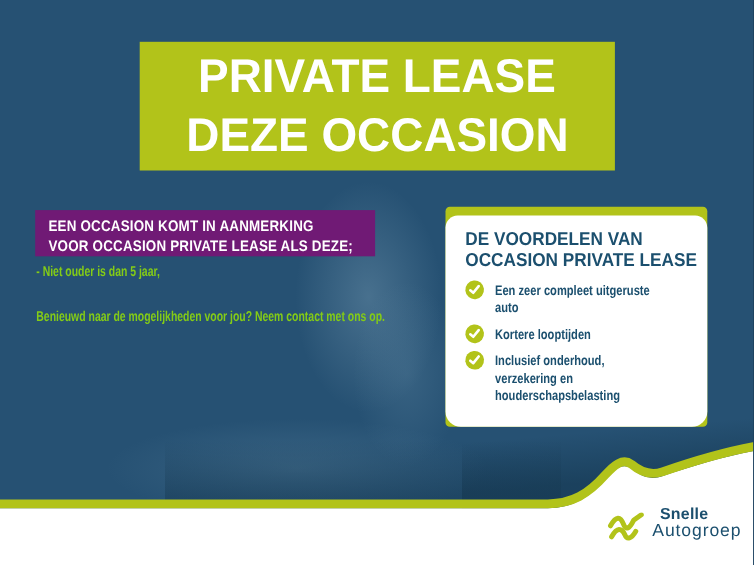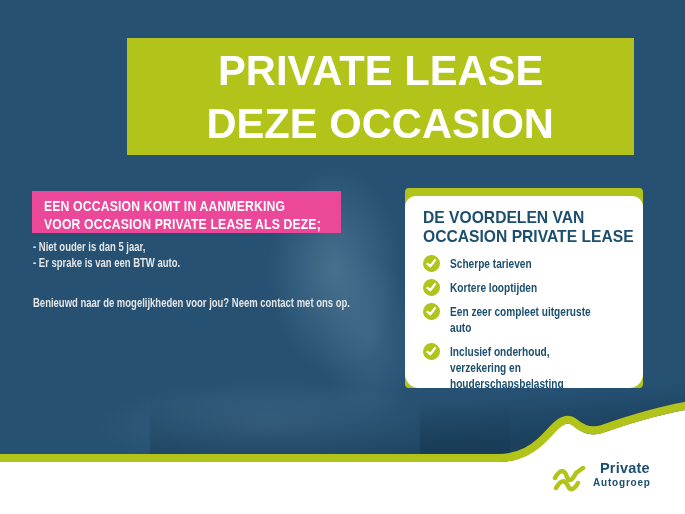--- a/index.html
+++ b/index.html
@@ -31,42 +31,42 @@
     left: 420px; top: 380px; width: 280px; height: 90px;
     background: linear-gradient(175deg, rgba(18,52,76,0) 20%, rgba(18,52,76,.55) 60%);
   }
   .ghost-pillar {
     left: 150px; top: 400px; width: 360px; height: 60px;
     background: linear-gradient(180deg, rgba(22,56,80,0), rgba(22,56,80,.5));
   }
 
   
   .banner {
-    position: absolute; left: 127px; top: 38px; width: 507px; height: 117px;
+    position: absolute; left: 127px; top: 38px; width: 432px; height: 117px;
     background: #b2c31a;
     display: flex; flex-direction: column; align-items: center; justify-content: center;
   }
   .banner-line {
     color: #ffffff; font-weight: bold; font-size: 43px; line-height: 53px;
     letter-spacing: 0px; white-space: nowrap; transform: scaleX(0.97);
   }
 
   
   .intro-strip {
     position: absolute; left: 32px; top: 191px; width: 309px; height: 42px;
-    background: #ec4899; padding: 6px 16px 0 12px; box-sizing: border-box;
+    background: #701a75; padding: 6px 16px 0 12px; box-sizing: border-box;
   }
   .intro-strip-line {
     display: inline-block; color: #ffffff; font-weight: bold; font-size: 14px;
     line-height: 15px; white-space: nowrap; letter-spacing: 0.2px;
     transform: scaleX(0.87); transform-origin: 0 0;
   }
   .intro-body {
     position: absolute; left: 33px; top: 239px; width: 380px;
-    color: #e5e5e5; font-weight: bold; font-size: 13px;
+    color: #84cc16; font-weight: bold; font-size: 13px;
   }
   .cx {
     display: inline-block; white-space: nowrap;
     transform: scaleX(0.73); transform-origin: 0 0;
   }
   .bullet-line { line-height: 15.5px; height: 15.5px; }
   .intro-para1 { margin-top: 8px; line-height: 16px; height: 16px; }
   .intro-para2 { margin-top: 25px; line-height: 16px; height: 16px; }
 
   
@@ -102,21 +102,21 @@
   .footer-wave { position: absolute; left: 0; bottom: 0; width: 685px; height: 115px; }
 
   
   .logo {
     position: absolute; left: 551px; top: 461px;
     display: flex; align-items: flex-start;
   }
   .logo-mark { margin-top: 5px; margin-right: 5px; }
   .logo-text { display: flex; flex-direction: column; }
   .logo-brand { color: #1b4f6e; font-weight: bold; font-size: 14.5px; line-height: 15px; letter-spacing: 0.2px; }
-  .logo-sub { color: #1b4f6e; font-weight: bold; font-size: 10px; line-height: 14px; letter-spacing: 0.8px; margin-left: -7px; }
+  .logo-sub { color: #1b4f6e; font-weight: normal; font-size: 16px; line-height: 14px; letter-spacing: 0.8px; margin-left: -7px; }
 </style>
 </head>
 <body>
 
 <div class="poster">
 
   <div class="ghost ghost-woman"></div>
   <div class="ghost ghost-hair"></div>
   <div class="ghost ghost-dash"></div>
   <div class="ghost ghost-window"></div>
@@ -127,52 +127,43 @@
     <div class="banner-line">DEZE OCCASION</div>
   </div>
 
   <div class="intro-strip">
     <span class="intro-strip-line">EEN OCCASION KOMT IN AANMERKING</span>
     <span class="intro-strip-line">VOOR OCCASION PRIVATE LEASE ALS DEZE;</span>
   </div>
 
   <div class="intro-body">
     <div class="bullet-line"><span class="cx">- Niet ouder is dan 5 jaar,</span></div>
-    <div class="bullet-line"><span class="cx">- Er sprake is van een BTW auto.</span></div>
     <div class="intro-para2"><span class="cx">Benieuwd naar de mogelijkheden voor jou? Neem contact met ons op.</span></div>
   </div>
 
   <div class="benefits-card">
     <div class="benefits-card-inner">
       <span class="benefits-title-line">DE VOORDELEN VAN</span>
       <span class="benefits-title-line">OCCASION PRIVATE LEASE</span>
       <div class="benefits-list">
         <div class="benefit-row">
           <span class="check-badge">
             <svg width="11" height="9" viewBox="0 0 11 9">
                 <polyline points="1.5,4.5 4,7 9.5,1.5" fill="none" stroke="#ffffff" stroke-width="2.4" stroke-linecap="round" stroke-linejoin="round"></polyline>
               </svg>
           </span>
-          <span class="benefit-label">Scherpe tarieven</span>
+          <span class="benefit-label">Een zeer compleet uitgeruste auto</span>
         </div>
         <div class="benefit-row">
           <span class="check-badge">
             <svg width="11" height="9" viewBox="0 0 11 9">
                 <polyline points="1.5,4.5 4,7 9.5,1.5" fill="none" stroke="#ffffff" stroke-width="2.4" stroke-linecap="round" stroke-linejoin="round"></polyline>
               </svg>
           </span>
           <span class="benefit-label">Kortere looptijden</span>
-        </div>
-        <div class="benefit-row">
-          <span class="check-badge">
-            <svg width="11" height="9" viewBox="0 0 11 9">
-                <polyline points="1.5,4.5 4,7 9.5,1.5" fill="none" stroke="#ffffff" stroke-width="2.4" stroke-linecap="round" stroke-linejoin="round"></polyline>
-              </svg>
-          </span>
-          <span class="benefit-label">Een zeer compleet uitgeruste auto</span>
         </div>
         <div class="benefit-row">
           <span class="check-badge">
             <svg width="11" height="9" viewBox="0 0 11 9">
                 <polyline points="1.5,4.5 4,7 9.5,1.5" fill="none" stroke="#ffffff" stroke-width="2.4" stroke-linecap="round" stroke-linejoin="round"></polyline>
               </svg>
           </span>
           <span class="benefit-label">Inclusief onderhoud, verzekering en houderschapsbelasting</span>
         </div>
       </div>
@@ -183,18 +174,18 @@
     <path d="M0,63 H498 C520,63 535,54 550,37 C558,28 566,21 574,27 C581,33 590,38 602,34 C628,25 658,16 685,11 V115 H0 Z" fill="#ffffff"></path>
     <path d="M0,59 H498 C520,59 535,50 550,33 C558,24 566,17 574,23 C581,29 590,34 602,30 C628,21 658,12 685,7" fill="none" stroke="#b2c31a" stroke-width="8" stroke-linecap="round"></path>
   </svg>
 
   <div class="logo">
     <svg class="logo-mark" width="44" height="30" viewBox="0 0 44 30">
       <path d="M4,12 C9,3 13,3 16,11 C18,16 21,15 25,7 L32,2" fill="none" stroke="#b2c31a" stroke-width="4.5" stroke-linecap="round" stroke-linejoin="round"></path>
       <path d="M5,22 C10,13 14,14 17,20 C19,25 23,24 27,17" fill="none" stroke="#b2c31a" stroke-width="4.5" stroke-linecap="round" stroke-linejoin="round"></path>
     </svg>
     <div class="logo-text">
-      <span class="logo-brand">Private</span>
+      <span class="logo-brand">Snelle</span>
       <span class="logo-sub">Autogroep</span>
     </div>
   </div>
 
 </div>
 
 </body></html>

